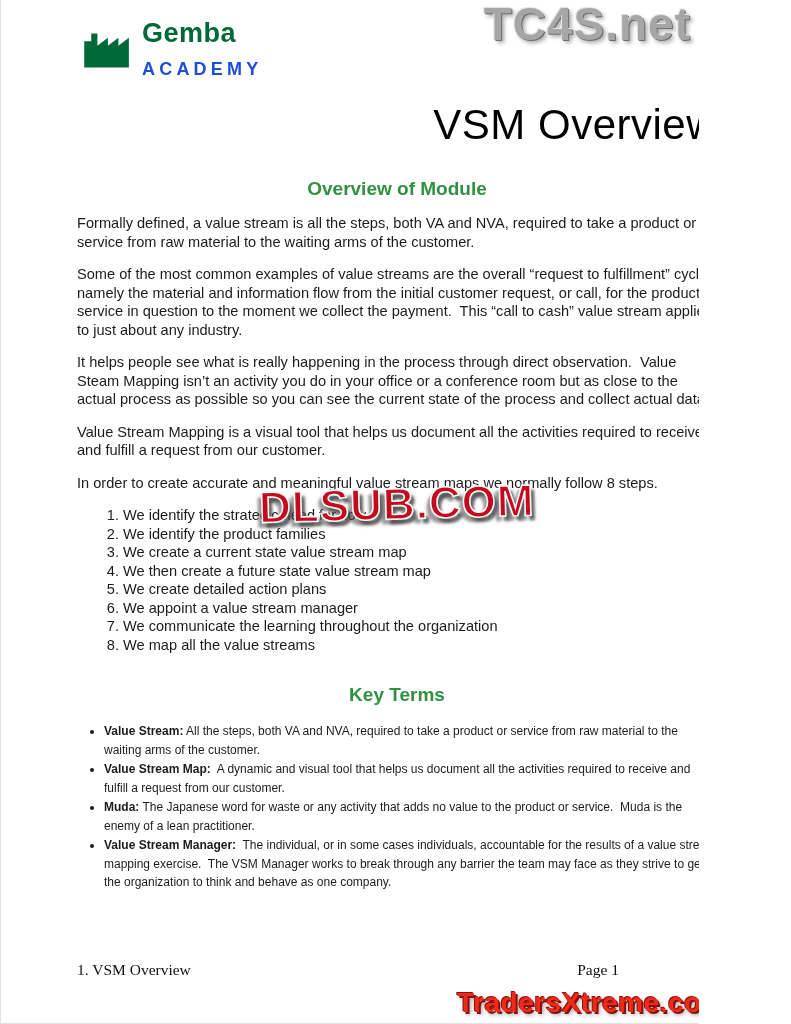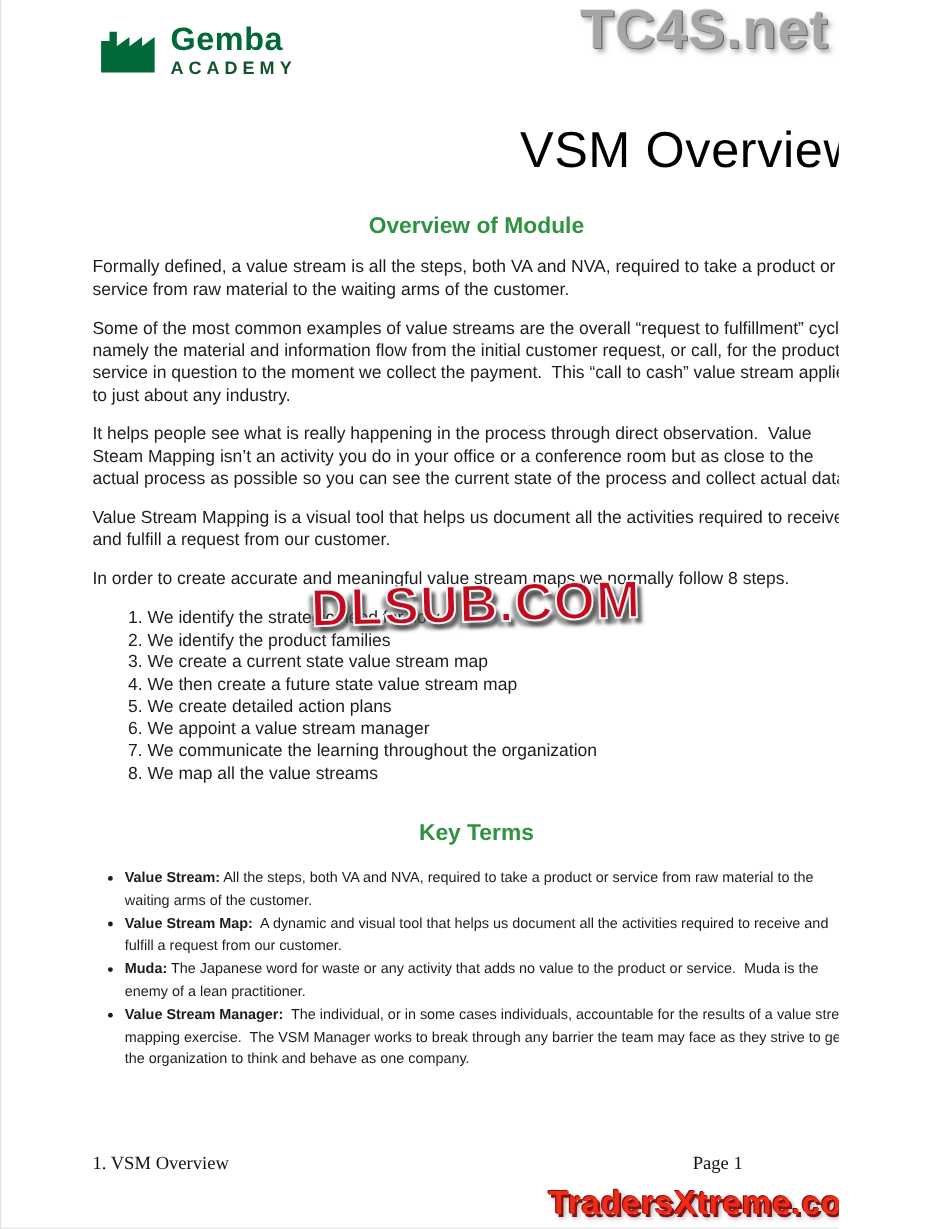--- a/index.html
+++ b/index.html
@@ -31,25 +31,25 @@
   }
   .logo svg { display: block; }
   .logo-gemba {
     font-size: 27px;
     font-weight: 700;
     line-height: 1;
     color: var(--logo-green, #006937);
     letter-spacing: 0.5px;
   }
   .logo-academy {
-    font-size: 15px;
+    font-size: 18px;
     font-weight: 700;
     letter-spacing: 4.2px;
-    color: #14532d;
-    margin-top: 2px;
+    color: #1d4ed8;
+    margin-top: 12px;
   }
 
   
   .wm-top {
     position: absolute;
     top: 0px;
     right: 8px;
     font-size: 46px;
     font-weight: 800;
     letter-spacing: 1px;

